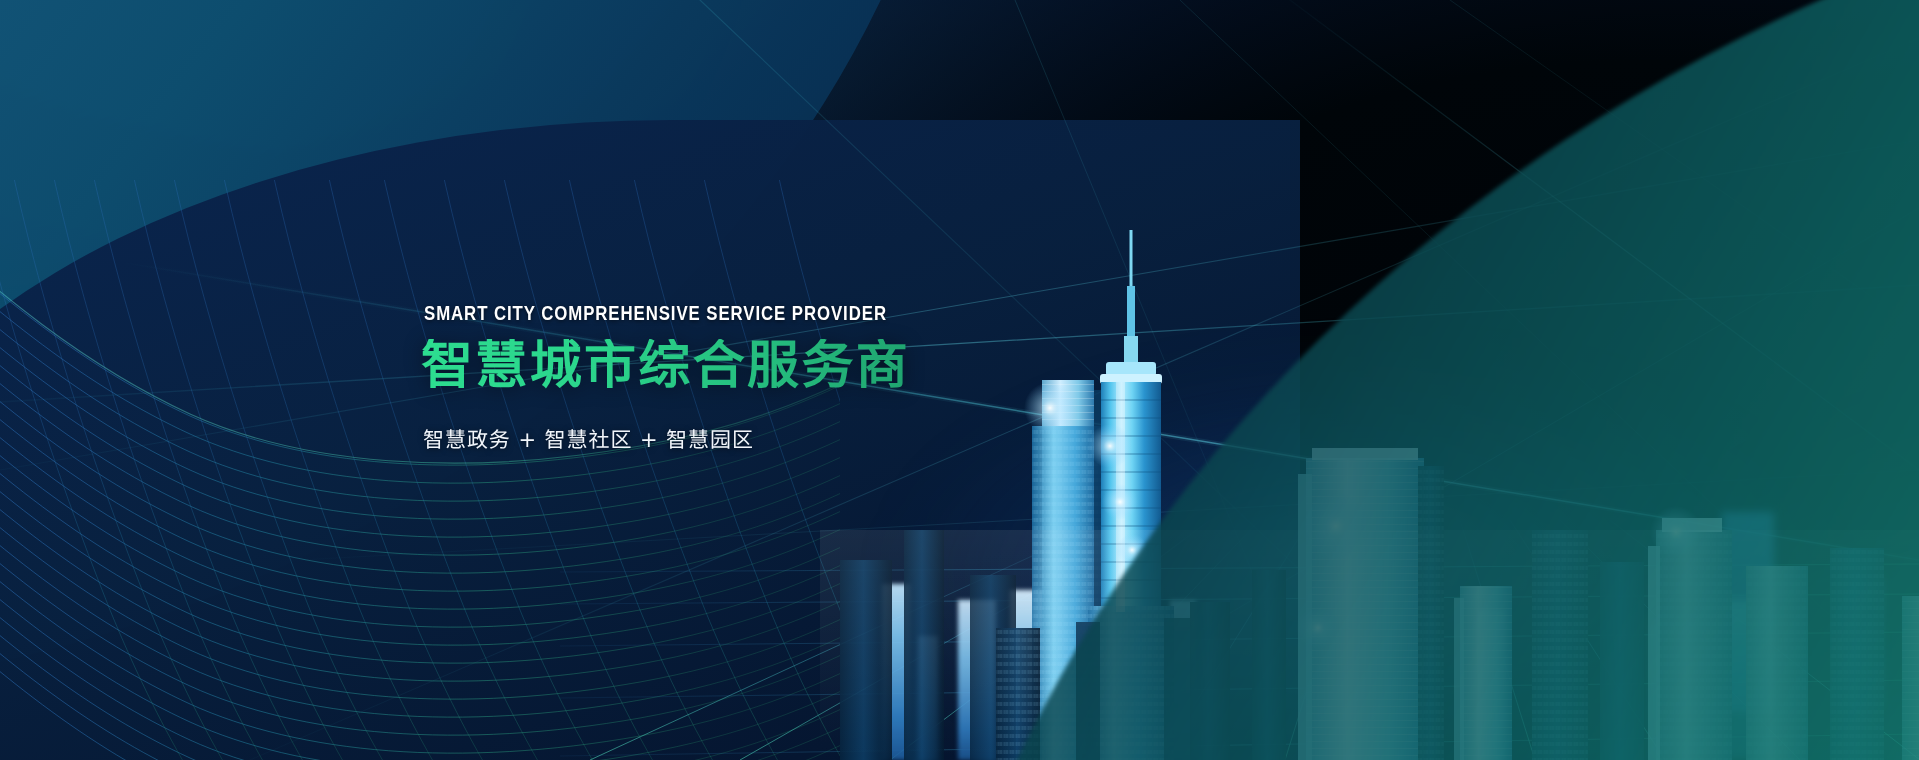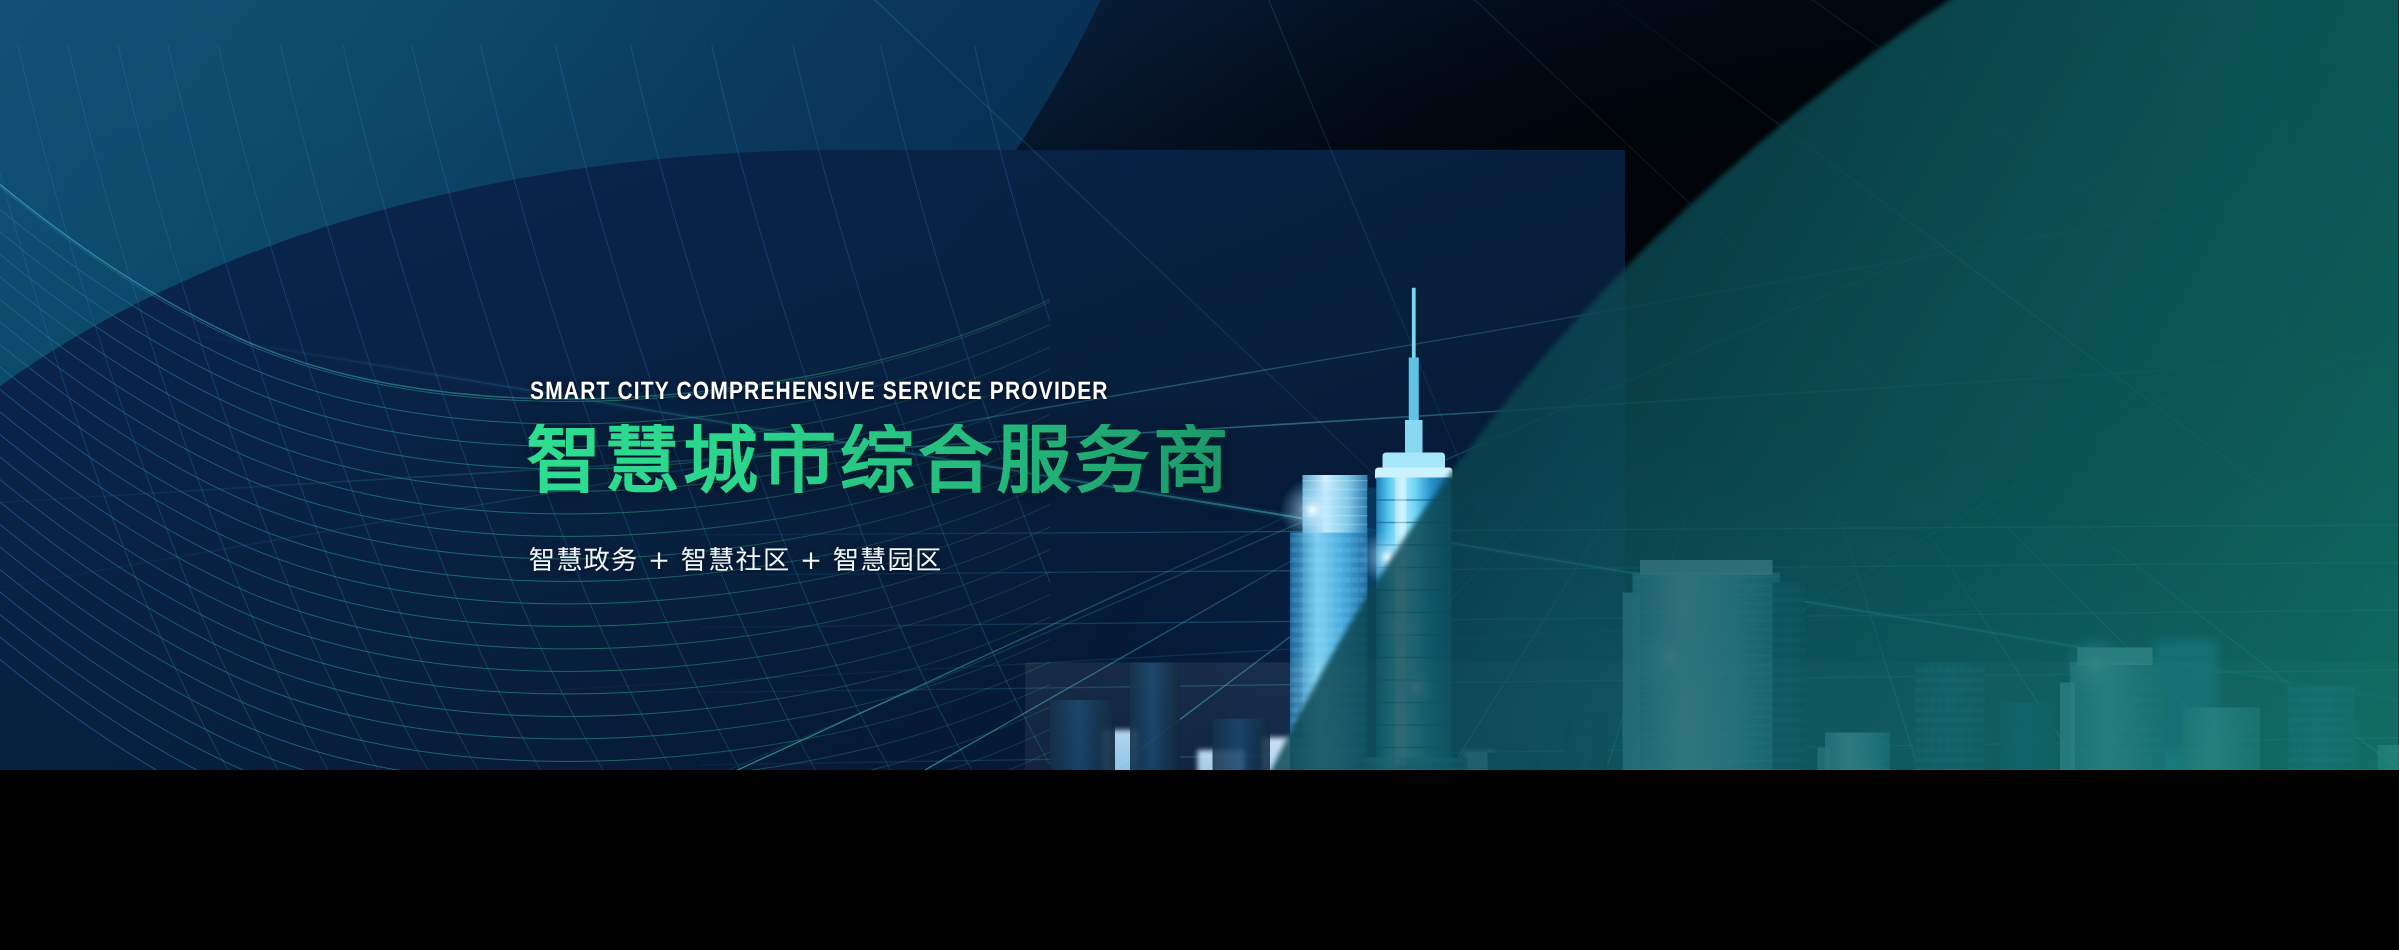--- a/index.html
+++ b/index.html
@@ -2,21 +2,21 @@
 <html lang="zh-CN"><head>
 <meta charset="utf-8">
 <title>Smart City Banner</title>
 <style>
   html,body{margin:0;padding:0;background:#000;}
   *{box-sizing:border-box;}
 
   #banner{
     position:relative;
     width:1919px;
-    height:616px;
+    height:760px;
     overflow:hidden;
     background:#020a16;
     font-family:"Liberation Sans","DejaVu Sans",sans-serif;
   }
 
   .layer{position:absolute;inset:0;pointer-events:none;}
 
   
   #bg-base{
     background:
@@ -105,21 +105,21 @@
     letter-spacing:0.055em;
     line-height:1;
     margin:0 0 16px 3px;
     transform:scaleX(0.84);
     transform-origin:left center;
     white-space:nowrap;
     text-shadow:0 1px 5px rgba(0,0,0,0.65);
     font-family:"Liberation Sans","DejaVu Sans",sans-serif;
   }
   #headline{
-    font-size:60px;
+    font-size:52px;
     font-weight:700;
     line-height:1.02;
     letter-spacing:0.045em;
     margin:0 0 38px 0;
     white-space:nowrap;
     background:linear-gradient(97deg,#2ddd90 0%,#2bd68c 22%,#24ba7c 48%,#1d9a6a 72%,#17805b 100%);
     -webkit-background-clip:text;
     background-clip:text;
     color:transparent;
     -webkit-text-fill-color:transparent;

